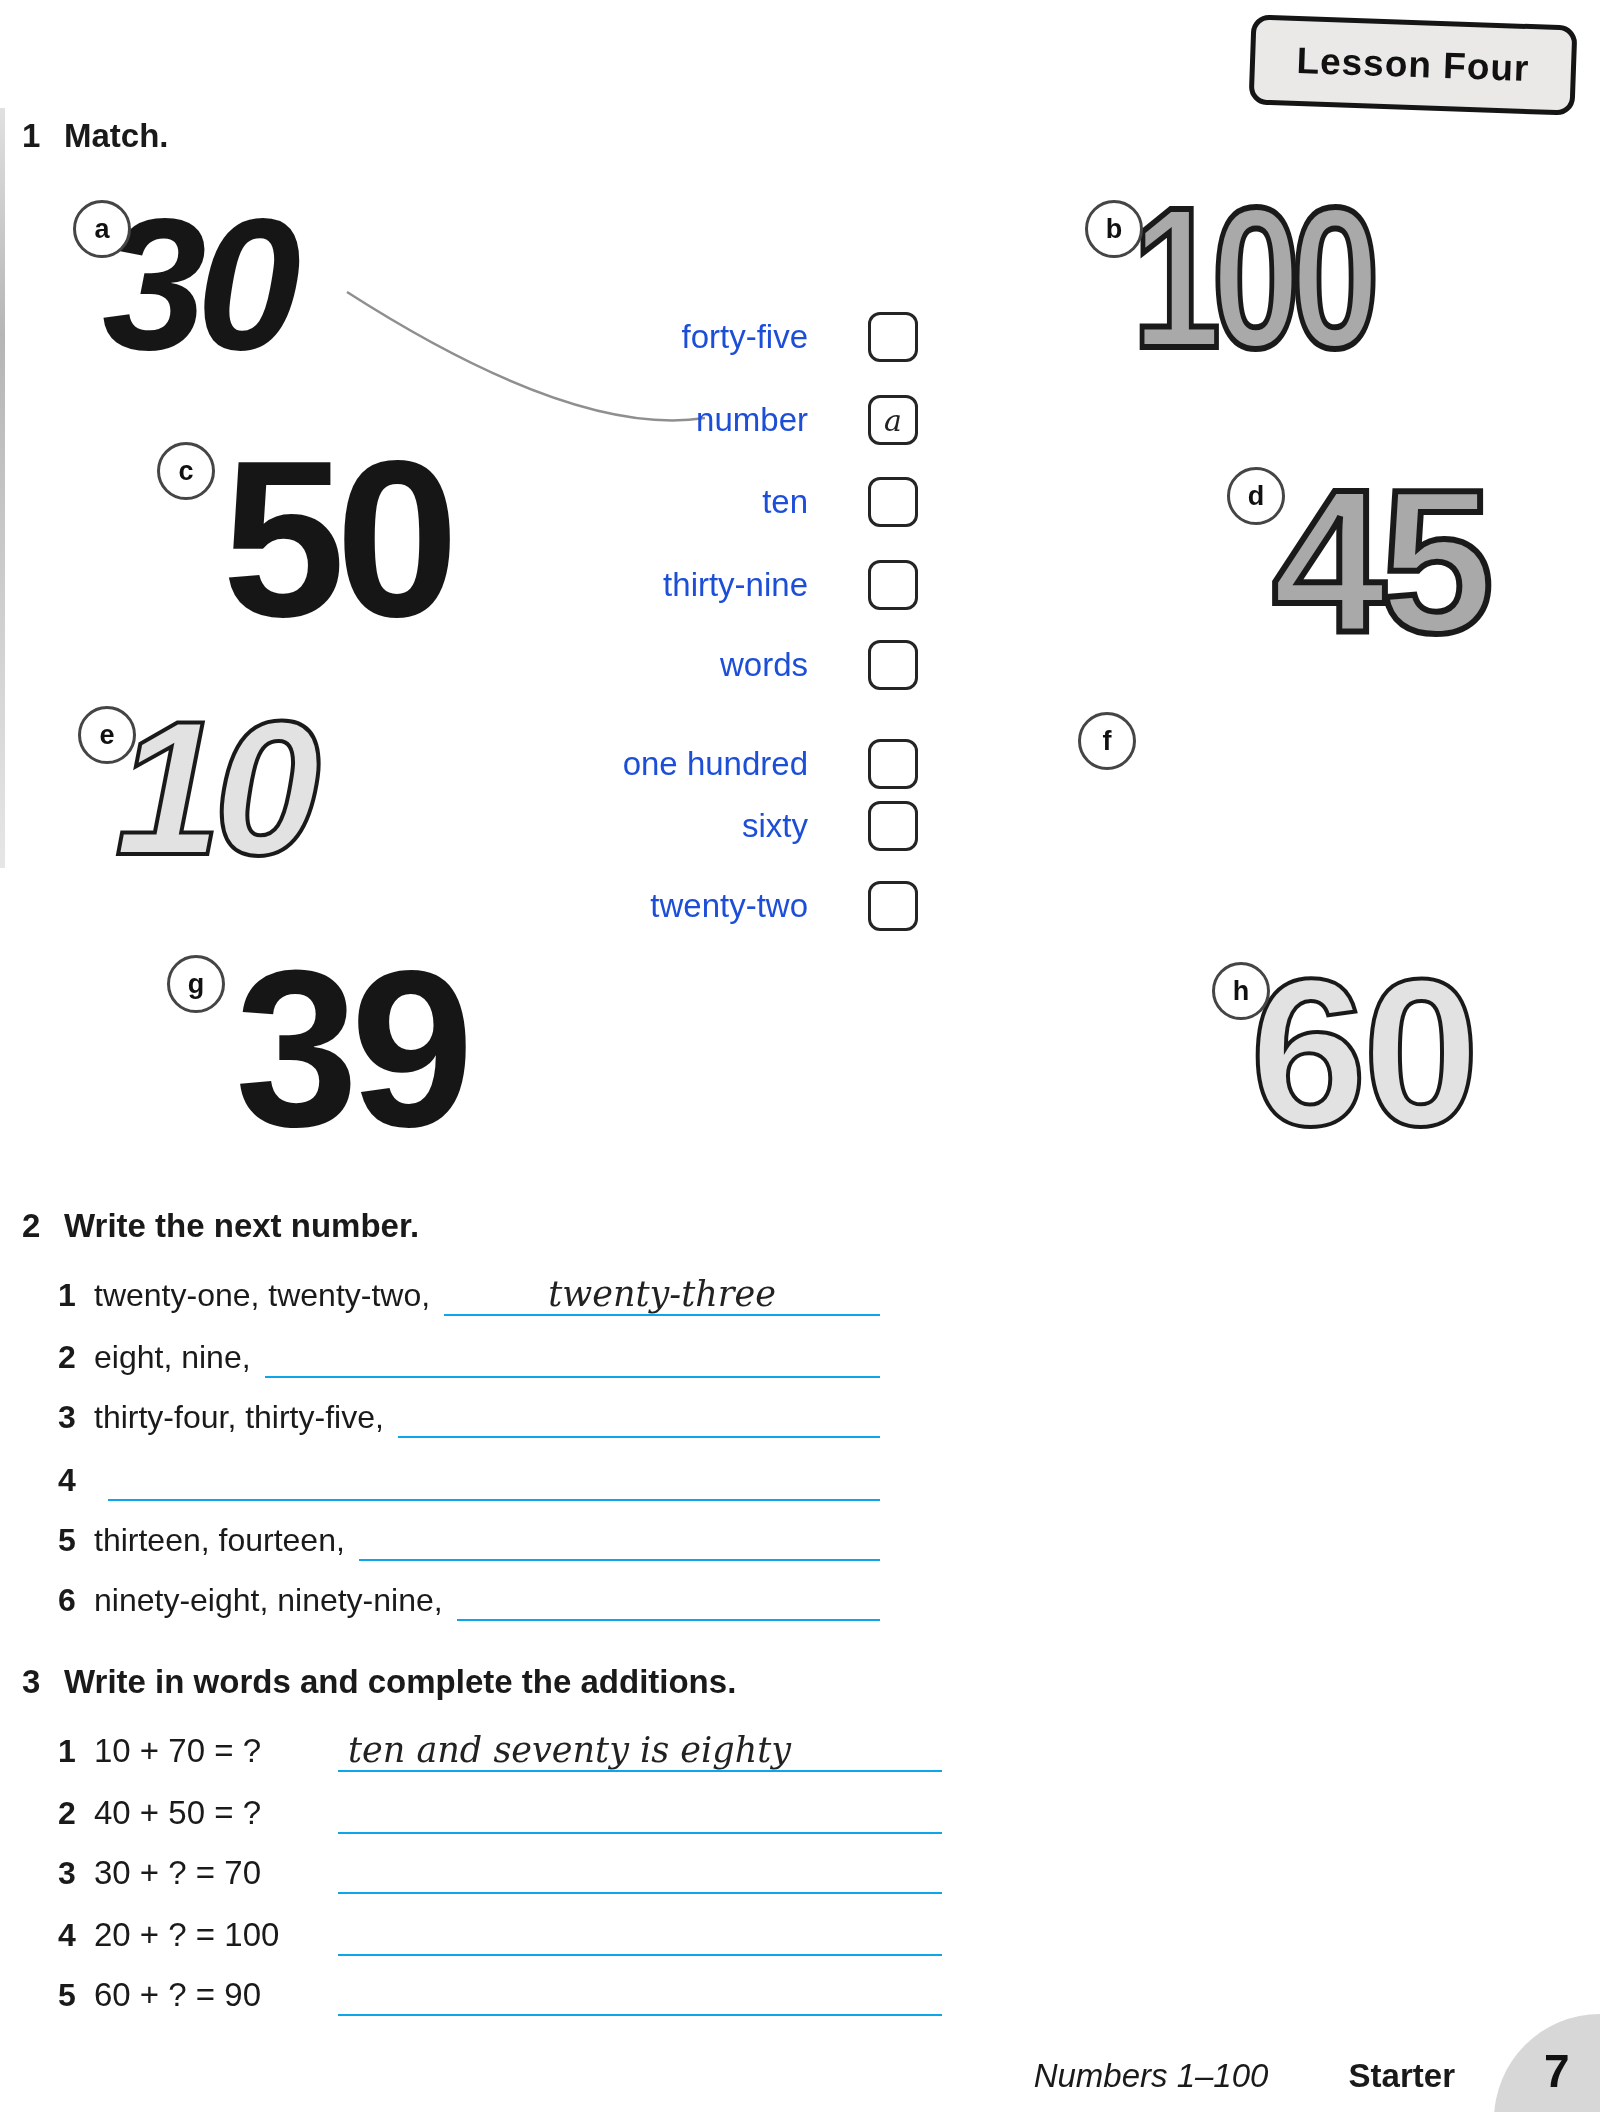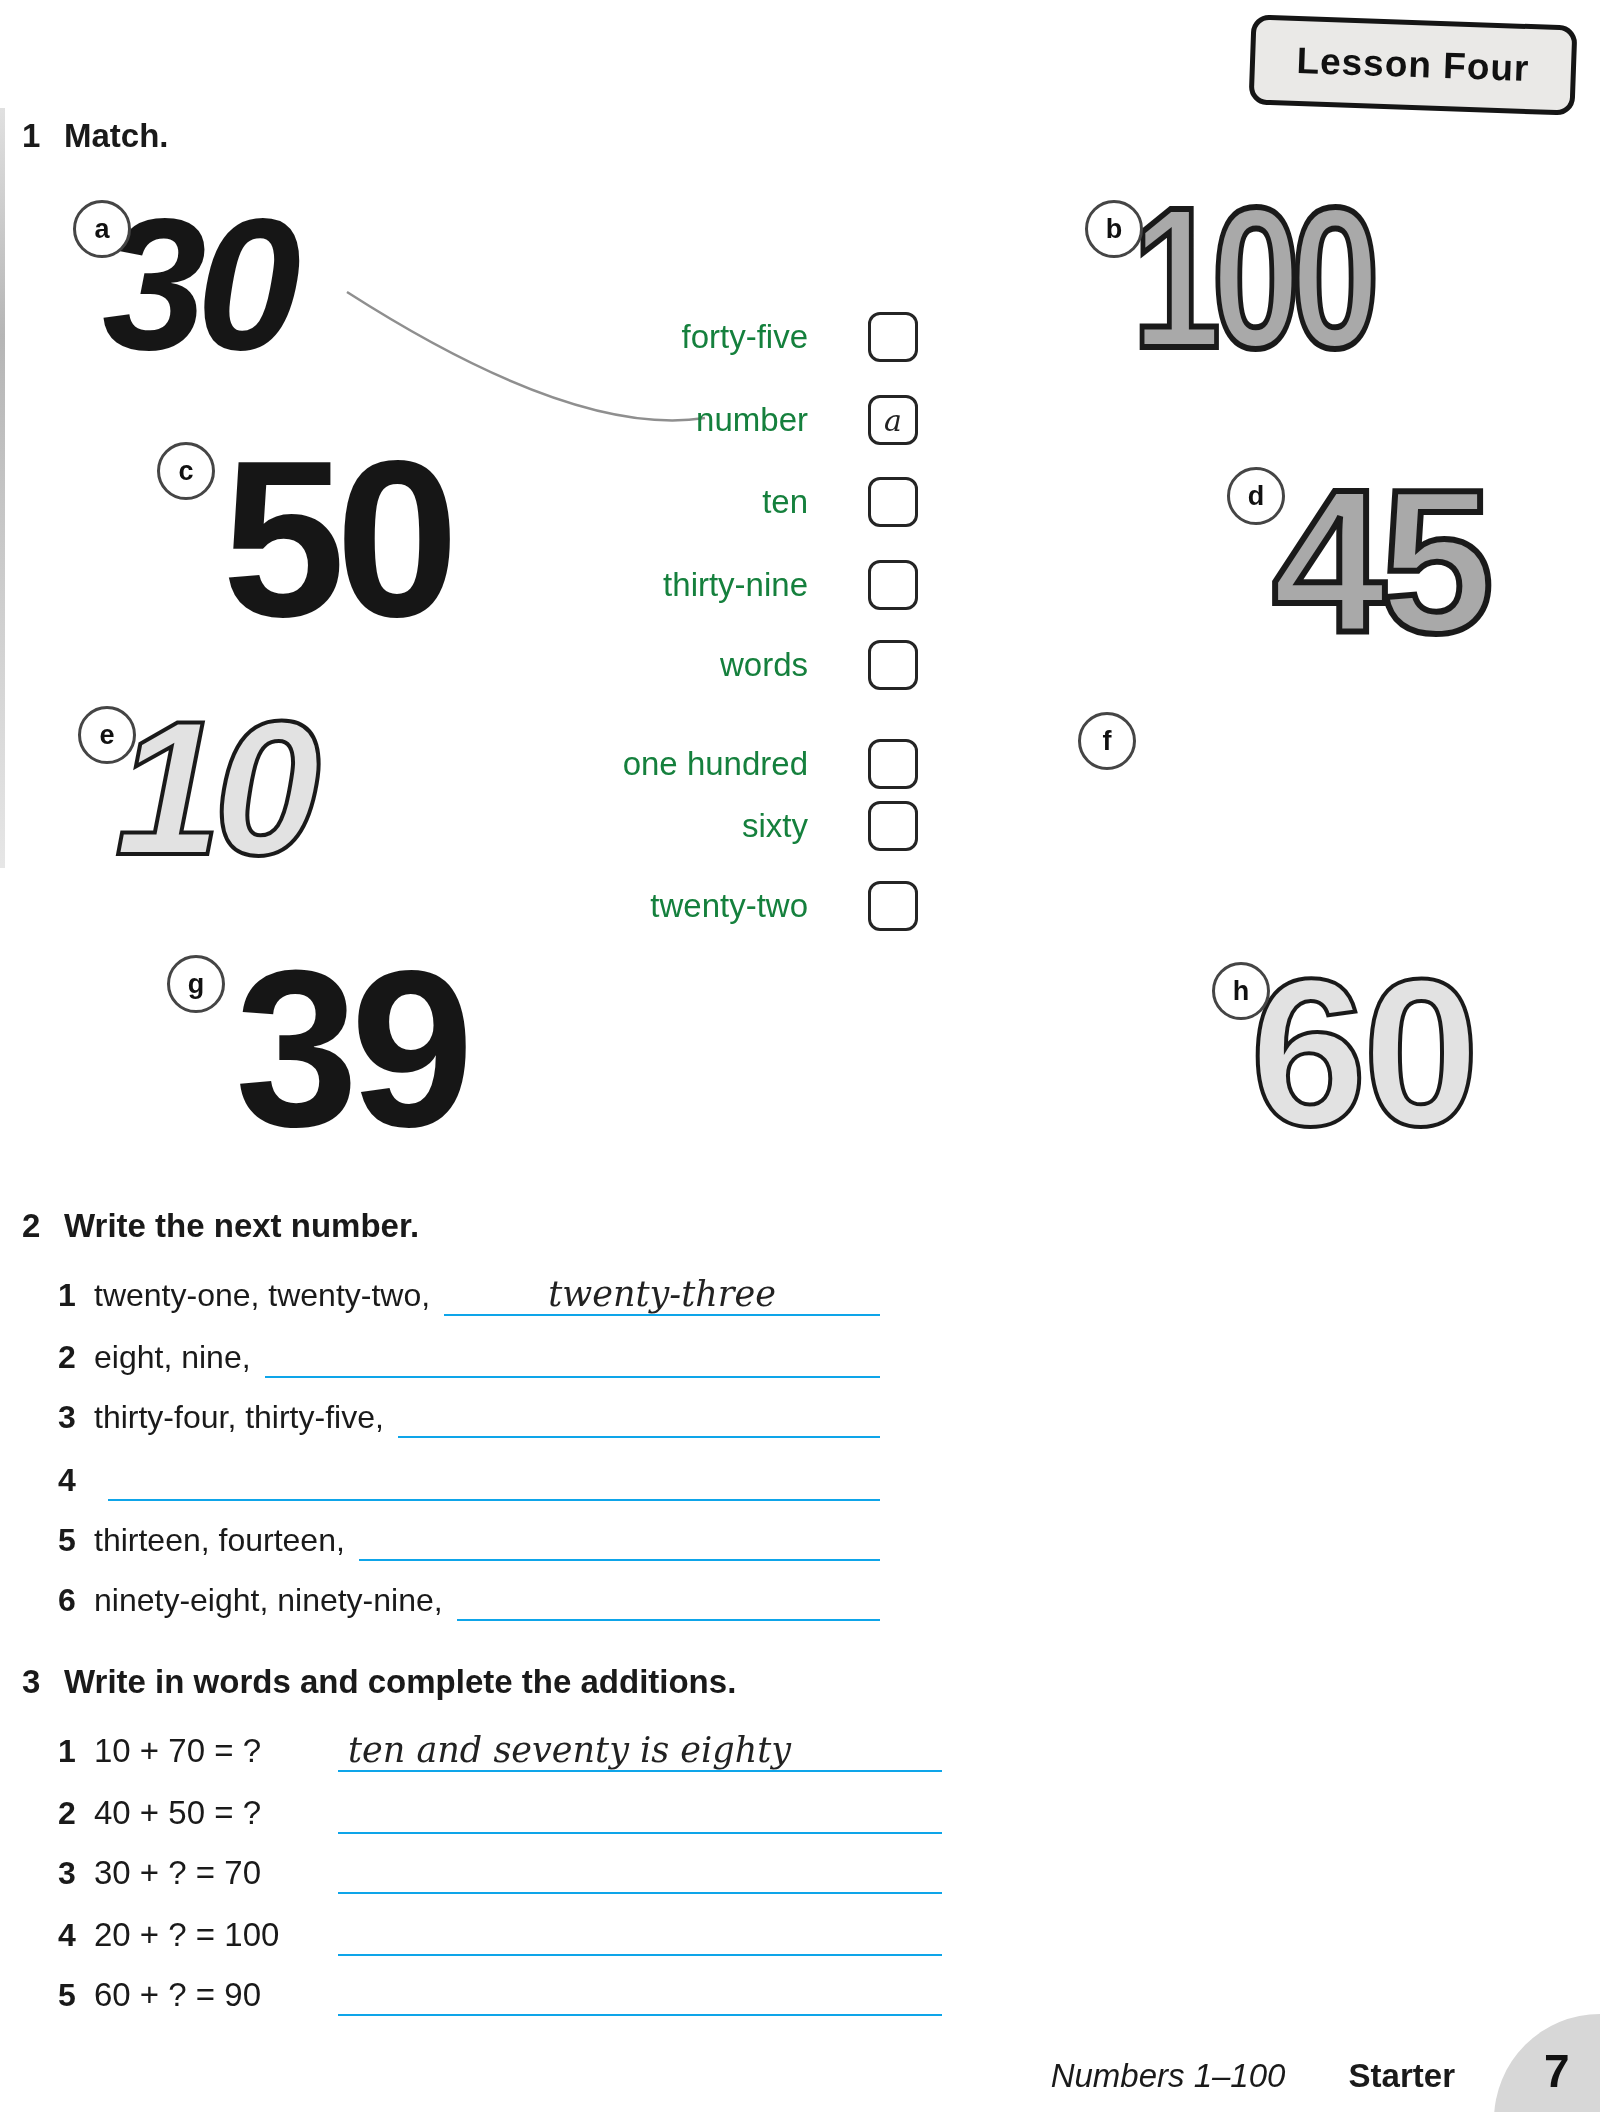--- a/index.html
+++ b/index.html
@@ -39,21 +39,21 @@
   #circ-b{left:1085px;top:200px;} #num-b{left:1132px;top:178px;font-size:200px;letter-spacing:-12px;transform:scaleX(.8);transform-origin:left top;}
   #circ-c{left:157px;top:442px;}  #num-c{left:222px;top:428px;font-size:222px;letter-spacing:-10px;}
   #circ-d{left:1227px;top:467px;} #num-d{left:1272px;top:458px;font-size:205px;letter-spacing:-6px;}
   #circ-e{left:78px;top:706px;}   #num-e{left:115px;top:692px;font-size:192px;letter-spacing:-8px;}
   #circ-f{left:1078px;top:712px;} #num-f{left:1140px;top:696px;font-size:200px;letter-spacing:-6px;}
   #circ-g{left:167px;top:955px;}  #num-g{left:235px;top:938px;font-size:222px;letter-spacing:-8px;}
   #circ-h{left:1212px;top:962px;} #num-h{left:1250px;top:948px;font-size:210px;letter-spacing:-4px;}
 
   
   .word-row{position:absolute;left:440px;width:478px;height:52px;}
-  .word{position:absolute;left:0;width:368px;text-align:right;font-size:33px;line-height:52px;color:#15803d;}
+  .word{position:absolute;left:0;width:368px;text-align:right;font-size:33px;line-height:52px;color:#1d4ed8;}
   .ans-box{position:absolute;left:428px;top:1px;width:50px;height:50px;border:3px solid #242424;
            border-radius:12px;background:#fff;display:flex;align-items:center;justify-content:center;box-sizing:border-box;}
   .match-curve{position:absolute;left:0;top:0;pointer-events:none;}
 
   
   .hand{font-family:"DejaVu Serif",serif;font-style:italic;color:#222;}
   .box-hand{font-size:30px;}
   .hand-center{display:block;text-align:center;font-size:35px;line-height:44px;}
   .hand-left{display:block;text-align:left;padding-left:10px;font-size:35px;line-height:44px;white-space:nowrap;}
 
@@ -63,21 +63,21 @@
   .item-text{font-size:32px;line-height:46px;white-space:nowrap;}
   .ans-line{flex:1 1 auto;margin-left:14px;height:42px;border-bottom:2px solid #0ea5e9;align-self:flex-start;}
 
   
   .x3-row{position:absolute;left:58px;width:884px;height:46px;display:flex;}
   .eq{flex:0 0 230px;font-size:33px;line-height:46px;white-space:nowrap;}
 
   
   .footer{position:absolute;left:0;top:2056px;width:1455px;text-align:right;font-size:33px;line-height:40px;}
   .f-book{font-style:italic;}
-  .f-level{font-weight:bold;margin-left:54px;}
+  .f-level{font-weight:bold;margin-left:71px;}
   .corner-circle{position:absolute;left:1494px;top:2014px;width:212px;height:212px;
                  border-radius:50%;background:#d7d7d7;}
   .corner-page{position:absolute;left:50px;top:30px;font-size:46px;font-weight:bold;color:#111;}
 </style>
 </head>
 <body>
 
 <div class="page">
 
   <div class="scan-edge"></div>

